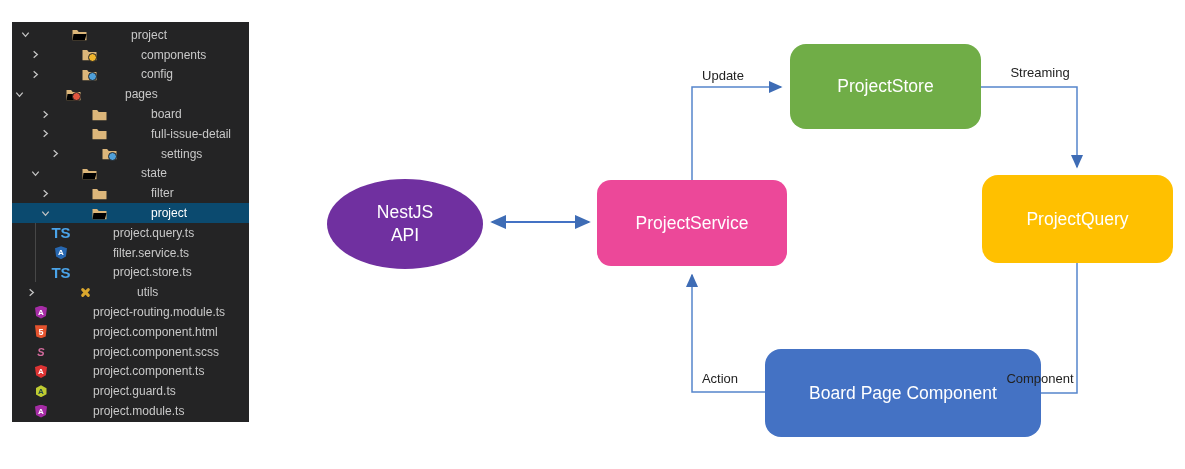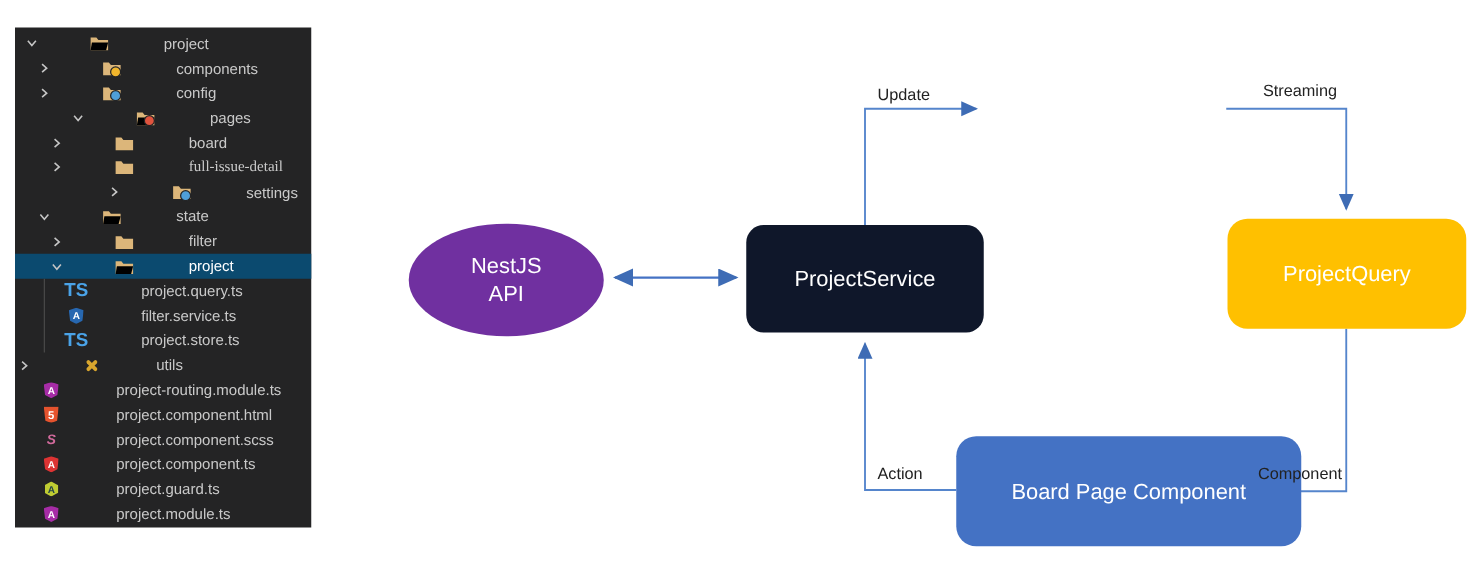--- a/index.html
+++ b/index.html
@@ -95,21 +95,21 @@
           </span>
           <span class="ic">
             <svg class="folder-svg" width="15" height="13" viewBox="0 0 15 13">
      <path d="M0.5,2 h4.6 l1.6,2 h7.8 v8.2 h-14 z" fill="#dcb67a"></path>
 
    </svg>
             <span class="badge" style="background:#4f9fd8"></span>
           </span>
           <span class="lbl">config</span>
         </div>
-        <div class="row" style="padding-left: 16px; margin-left: 27px;">
+        <div class="row" style="">
           <span class="chev">
             <svg width="11" height="11" viewBox="0 0 12 12">
               <polyline points="2.5,4 6,8 9.5,4" fill="none" stroke="#c5c5c5" stroke-width="1.4"></polyline>
             </svg>
           </span>
           <span class="ic">
             <svg class="folder-svg" width="15" height="13" viewBox="0 0 15 13">
      <path d="M0.5,2 h4.6 l1.6,2 h7.8 v8.2 h-14 z" fill="#dcb67a"></path>
      <path d="M1.5,6 h13 l-1.6,6.2 h-12.4 z" fill="#e6c 78f"></path>
    </svg>
@@ -124,35 +124,35 @@
             </svg>
           </span>
           <span class="ic">
             <svg class="folder-svg" width="15" height="13" viewBox="0 0 15 13">
      <path d="M0.5,2 h4.6 l1.6,2 h7.8 v8.2 h-14 z" fill="#dcb67a"></path>
 
    </svg>
           </span>
           <span class="lbl">board</span>
         </div>
-        <div class="row" style="padding-left: 26px; font-family: Liberation Serif, serif;">
+        <div class="row" style="padding-left: 26px;">
           <span class="chev">
             <svg width="11" height="11" viewBox="0 0 12 12">
               <polyline points="4,2.5 8,6 4,9.5" fill="none" stroke="#c5c5c5" stroke-width="1.4"></polyline>
             </svg>
           </span>
           <span class="ic">
             <svg class="folder-svg" width="15" height="13" viewBox="0 0 15 13">
      <path d="M0.5,2 h4.6 l1.6,2 h7.8 v8.2 h-14 z" fill="#dcb67a"></path>
 
    </svg>
           </span>
           <span class="lbl">full-issue-detail</span>
         </div>
-        <div class="row" style="padding-left: 36px; margin-left: 36px;">
+        <div class="row" style="padding-left: 36px;">
           <span class="chev">
             <svg width="11" height="11" viewBox="0 0 12 12">
               <polyline points="4,2.5 8,6 4,9.5" fill="none" stroke="#c5c5c5" stroke-width="1.4"></polyline>
             </svg>
           </span>
           <span class="ic">
             <svg class="folder-svg" width="15" height="13" viewBox="0 0 15 13">
      <path d="M0.5,2 h4.6 l1.6,2 h7.8 v8.2 h-14 z" fill="#dcb67a"></path>
 
    </svg>
@@ -213,21 +213,21 @@
             <span class="shield" style="background:#2767b0">A</span>
           </span>
           <span class="lbl">filter.service.ts</span>
         </div>
         <div class="row" style="padding-left: 41px;">
           <span class="ic">
             <span class="ts-glyph">TS</span>
           </span>
           <span class="lbl">project.store.ts</span>
         </div>
-        <div class="row" style="padding-left: 0;">
+        <div class="row" style="padding-left: 12px;">
           <span class="chev">
             <svg width="11" height="11" viewBox="0 0 12 12">
               <polyline points="4,2.5 8,6 4,9.5" fill="none" stroke="#c5c5c5" stroke-width="1.4"></polyline>
             </svg>
           </span>
           <span class="ic">
             <span class="tools">
               <i class="t1" style="background:#d9a62e"></i>
               <i class="t2" style="background:#d9a62e"></i>
             </span>
@@ -286,21 +286,22 @@
     <path d="M765,392 L692,392 L692,275" fill="none" stroke="#5585cc" stroke-width="1.5" marker-end="url(#arr)"></path>
     <path d="M1077,263 L1077,393 L1014,393" fill="none" stroke="#5585cc" stroke-width="1.5" marker-end="url(#arr)"></path>
   </svg>
 
   <div class="node" id="node-nestjs-api" style="background: rgb(112, 48, 160);">
     <div>
       <div>NestJS</div>
       <div>API</div>
     </div>
   </div>
-  <div class="node" id="node-project-service" style="background: #0f172a;">ProjectService</div>
+  <div class="node" id="node-project-service" style="background: #ec4899;">ProjectService</div>
+  <div class="node" id="node-project-store" style="background: rgb(112, 173, 71);">ProjectStore</div>
   <div class="node" id="node-project-query" style="background: rgb(255, 192, 0);">ProjectQuery</div>
   <div class="node" id="node-board-page" style="background: rgb(68, 114, 196);">Board Page Component</div>
 
   <div class="edge-label" id="label-update">Update</div>
   <div class="edge-label" id="label-streaming">Streaming</div>
   <div class="edge-label" id="label-action">Action</div>
   <div class="edge-label" id="label-rendering">Component</div>
 </div>
 
 </body></html>

